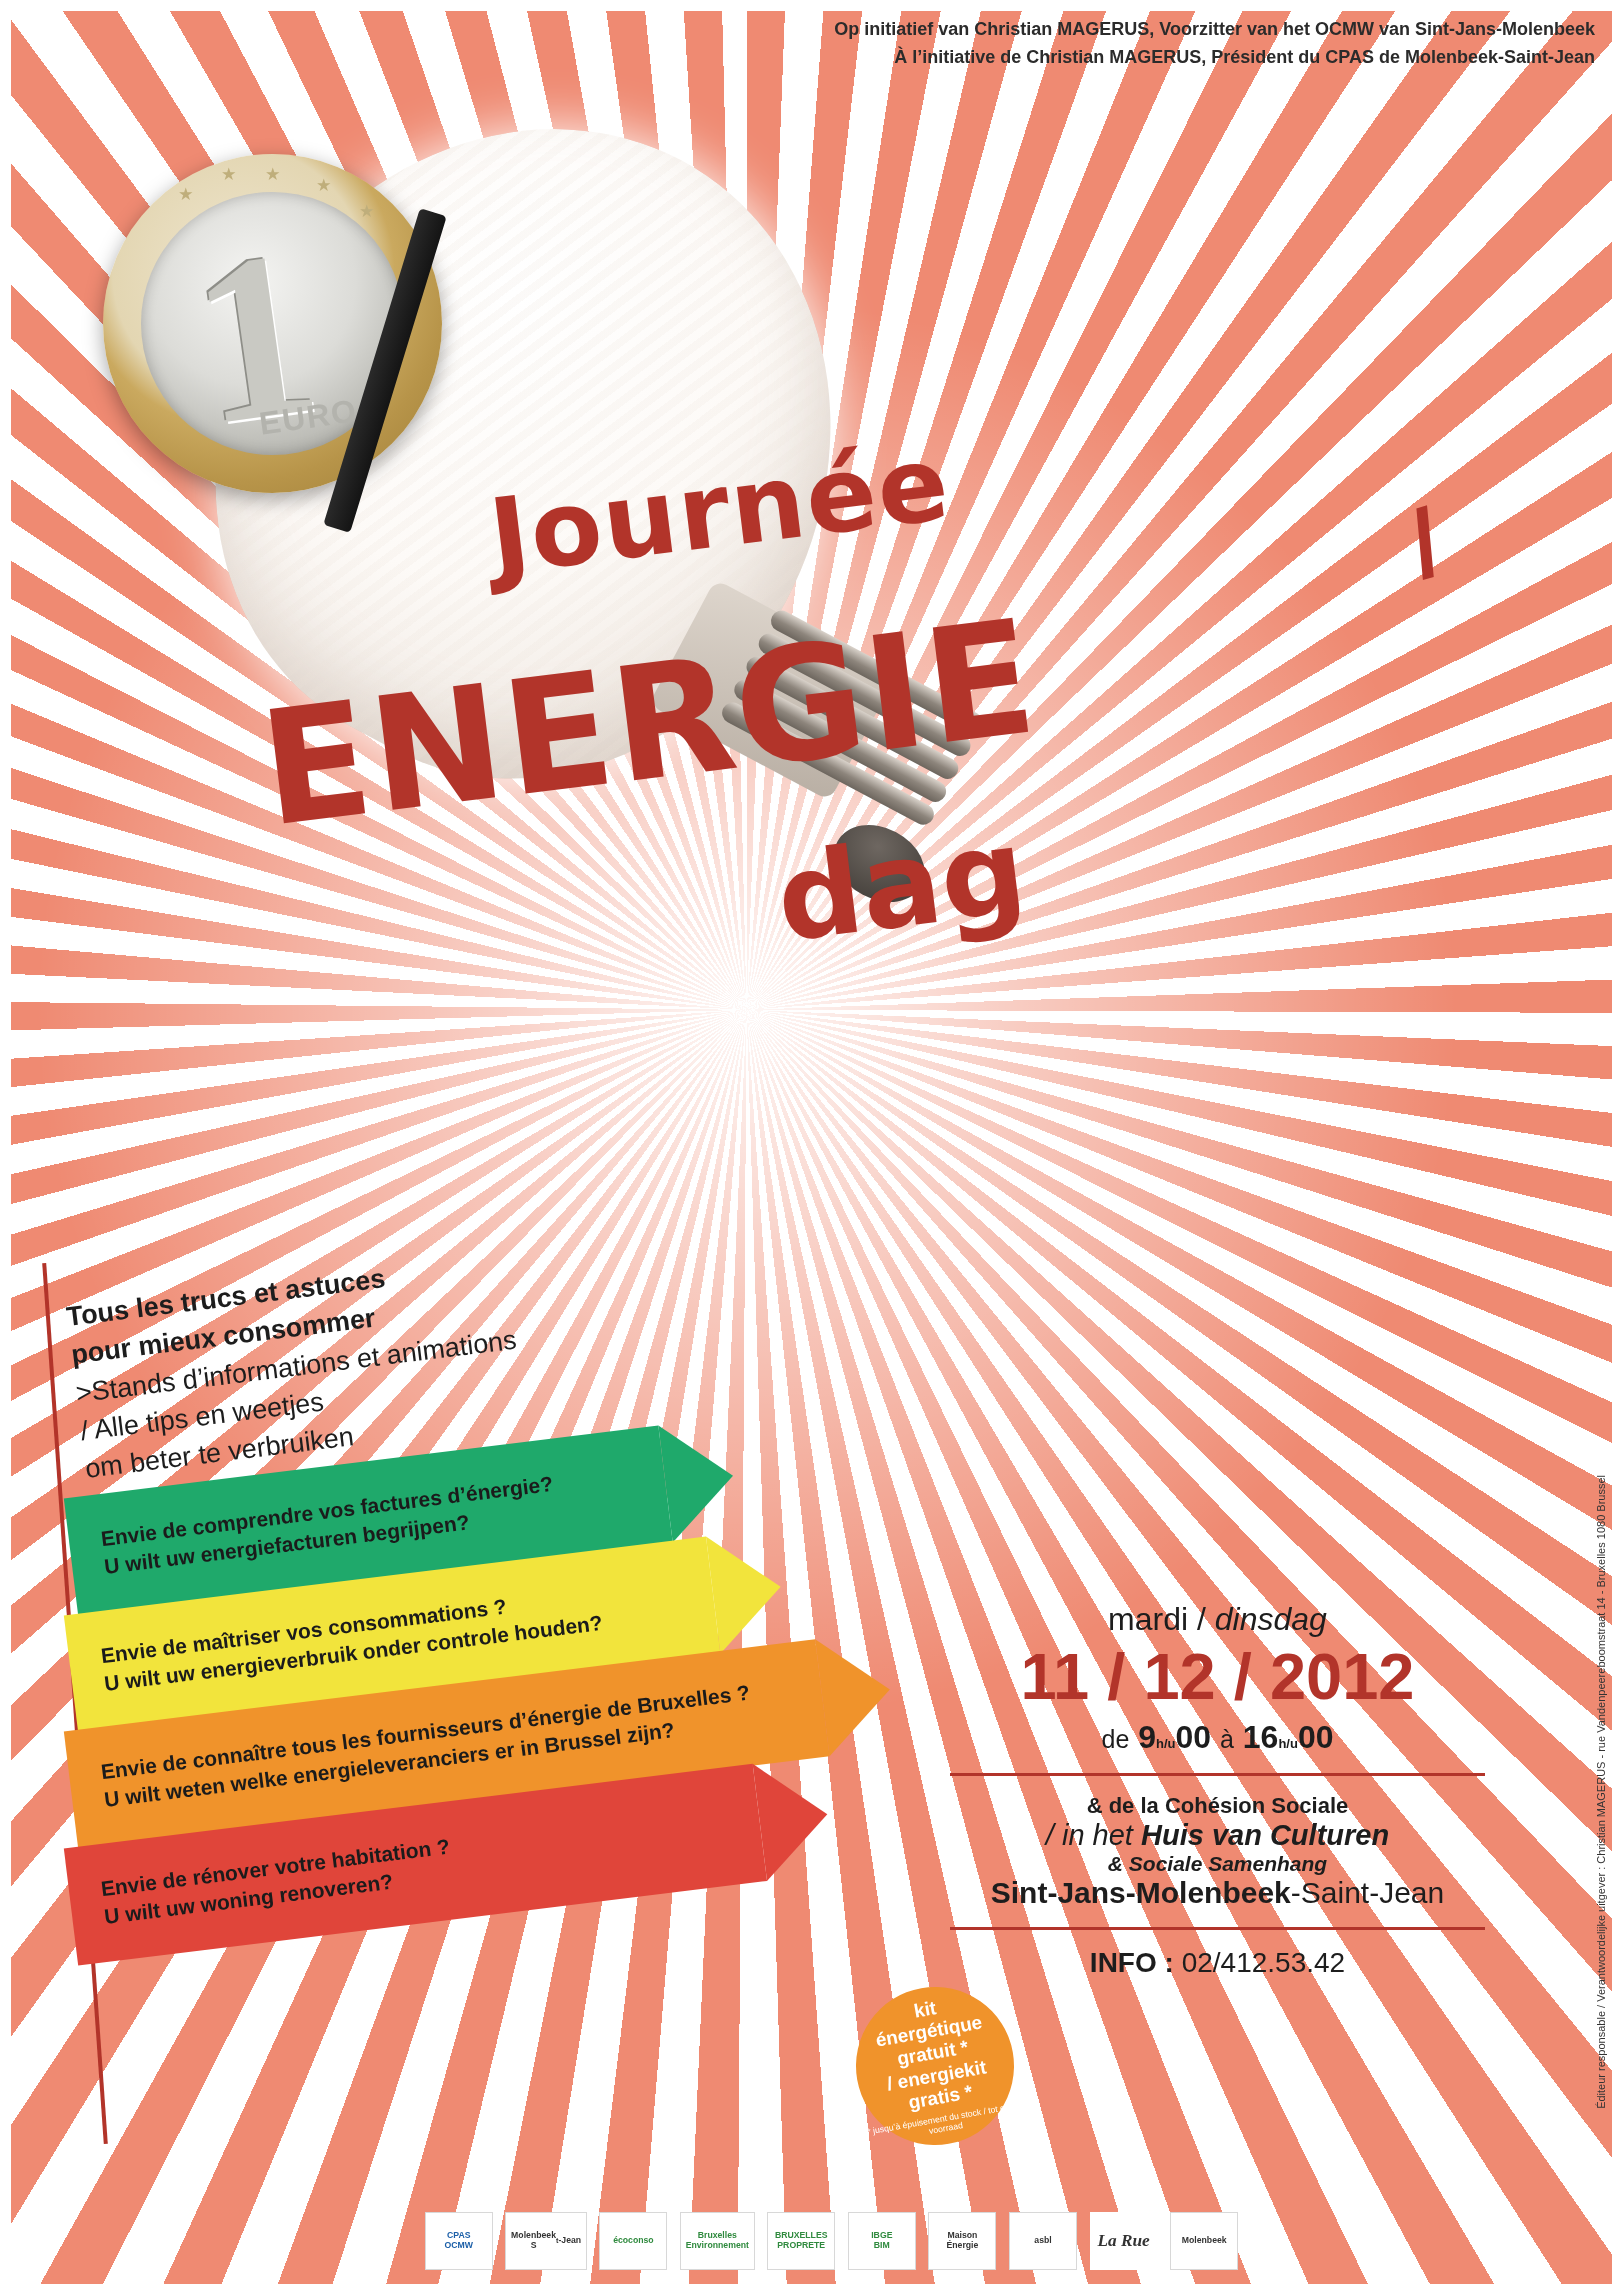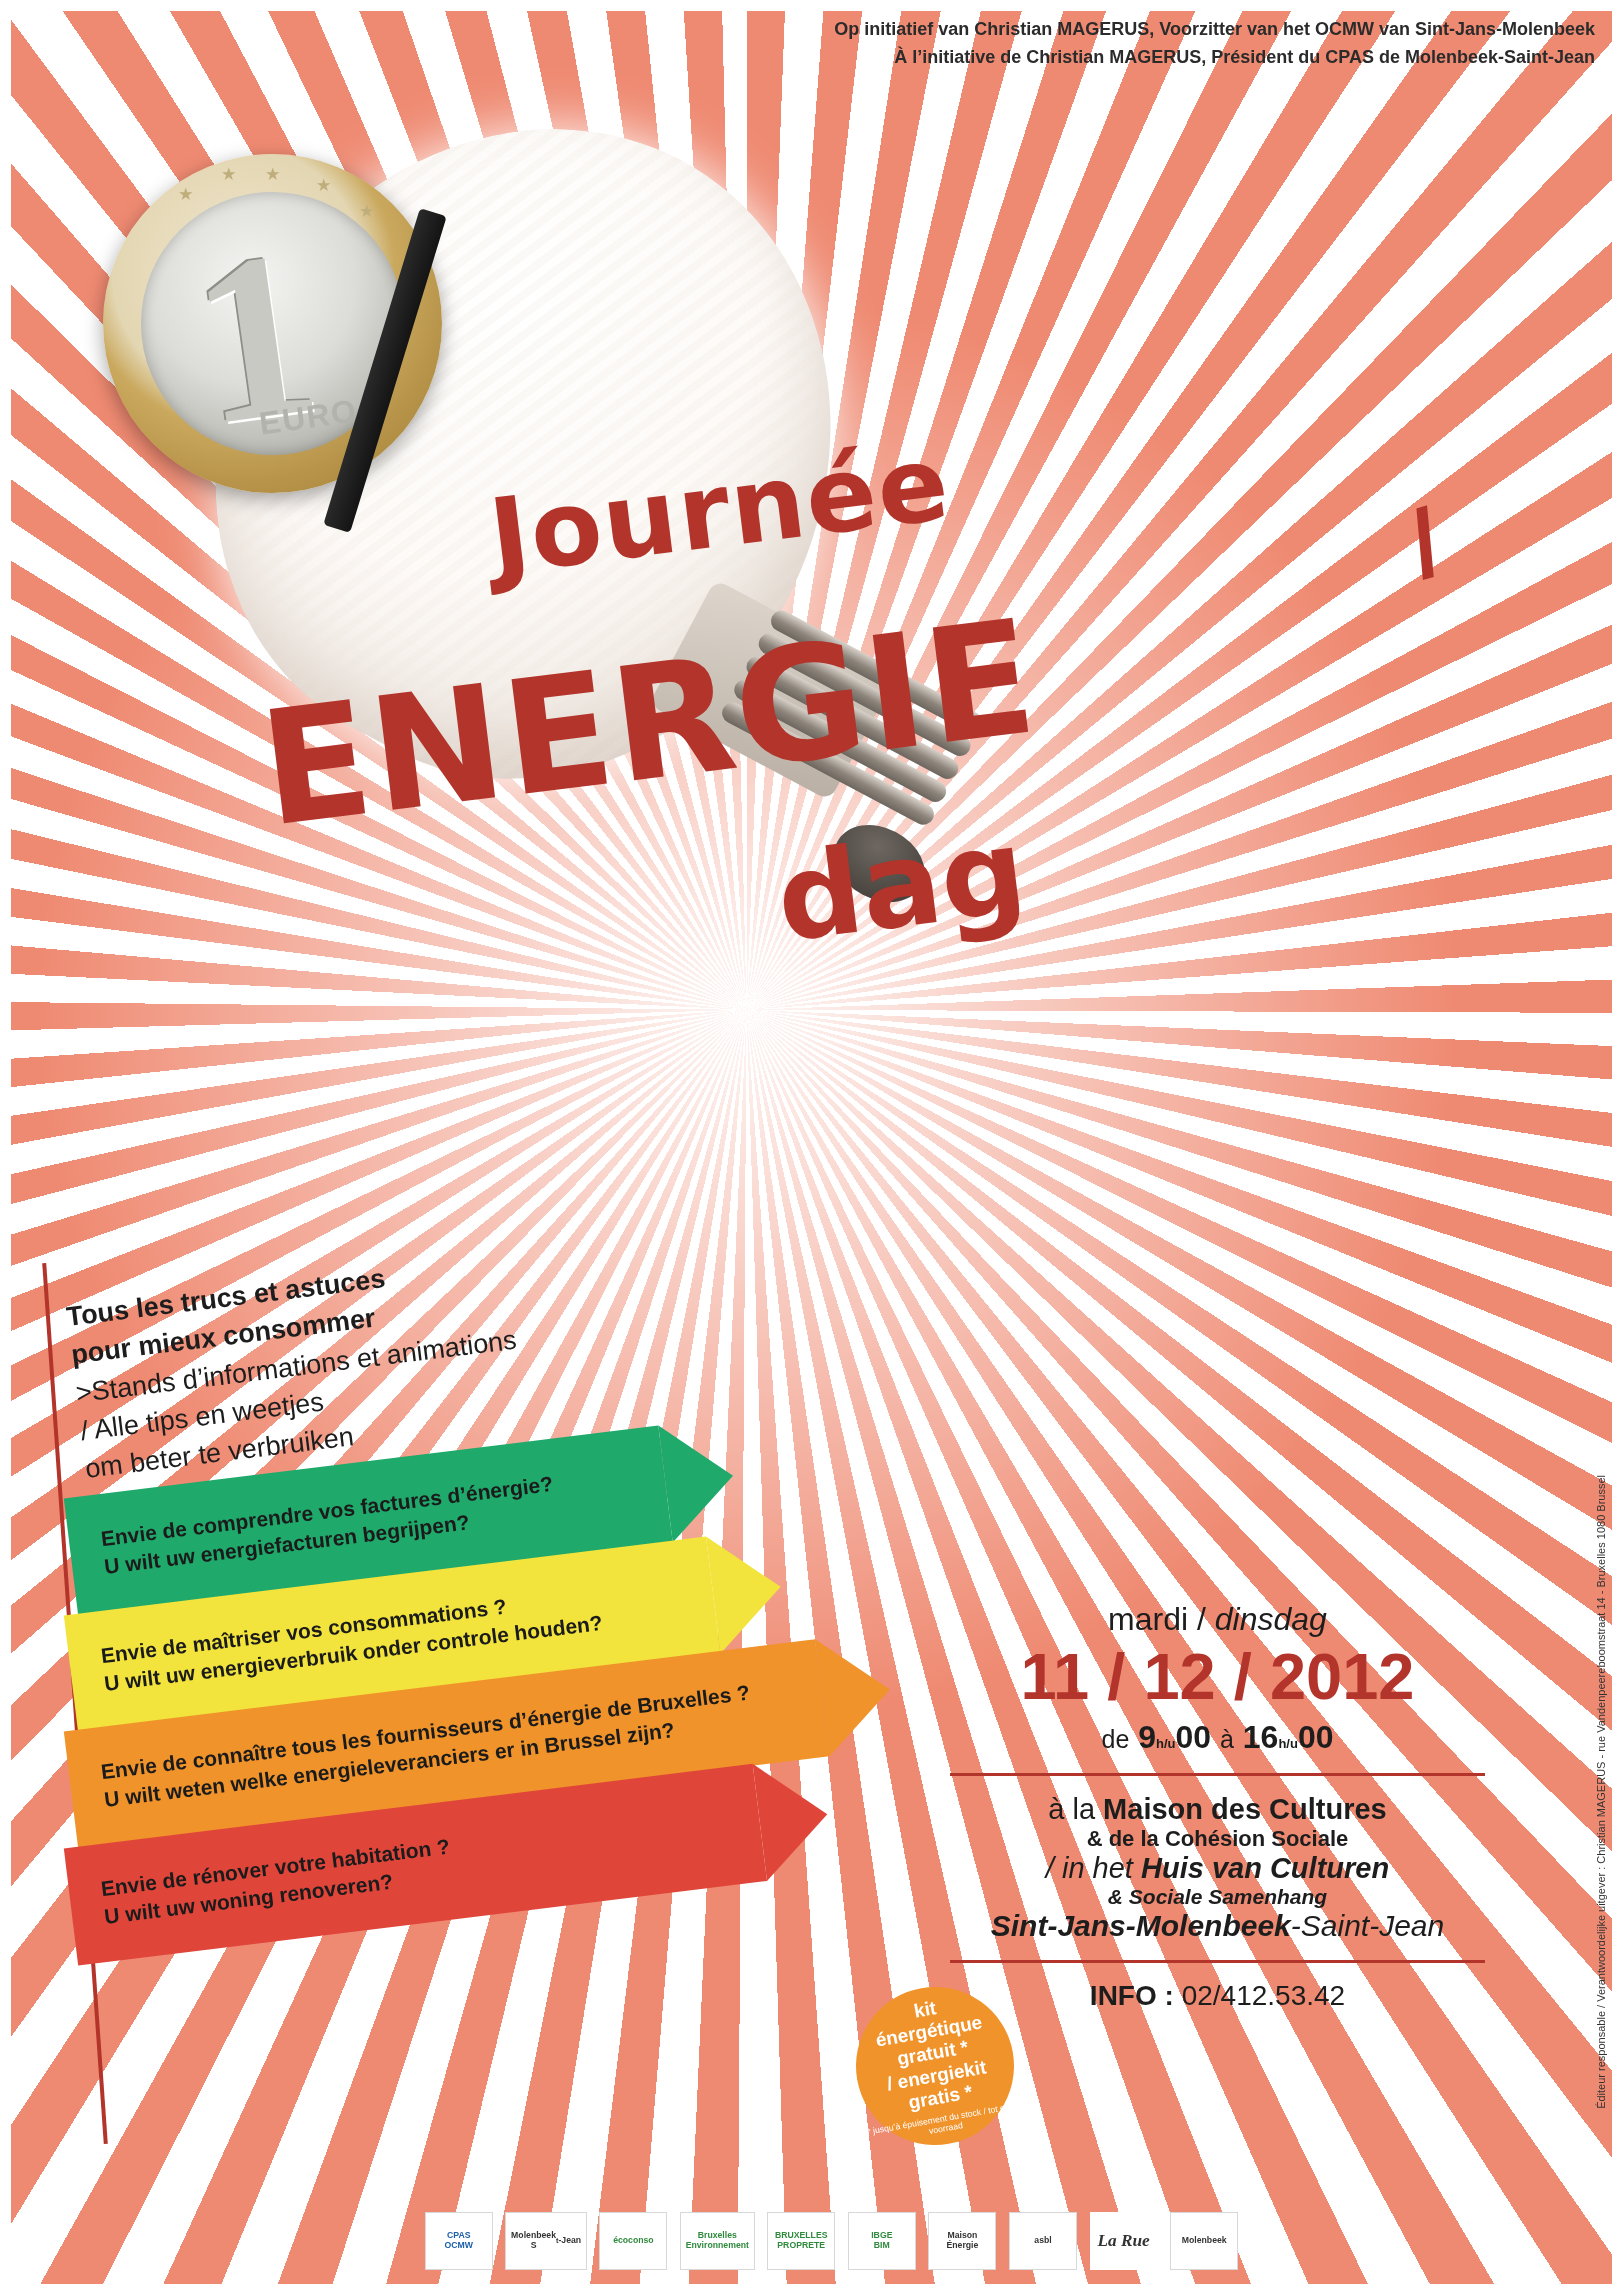--- a/index.html
+++ b/index.html
@@ -183,21 +183,21 @@
   .info .hours small{font-size:13px;font-weight:bold;}
   .info .hours .reg{font-weight:normal;font-size:25px;}
   .rule{height:2.4px;background:#b2342a;margin:17.3px 32px;}
   .info .venue1{font-size:29px;}
   .info .venue1 b{font-weight:bold;}
   .info .venue2{font-size:22px;font-weight:bold;}
   .info .venue3{font-size:29px;font-style:italic;}
   .info .venue4{font-size:21px;font-weight:bold;font-style:italic;}
   .info .addr1{font-size:32px;margin-top:14px;}
   .info .addr1 b{font-weight:bold;}
-  .info .addr2{font-size:30px;font-style:italic;}
+  .info .addr2{font-size:30px;}
   .info .addr2 b{font-weight:bold;}
   .info .phone{font-size:28px;font-weight:bold;margin-top:12.6px;}
   .info .phone span{font-weight:normal;}
   
   .kit{
     position:absolute;left:856px;top:1987px;width:158px;height:158px;
     border-radius:50%;background:#f0932b;color:#ffffff;z-index:37;
     display:flex;flex-direction:column;align-items:center;justify-content:center;
     text-align:center;transform:rotate(-10deg);
     font-weight:bold;
@@ -333,24 +333,20 @@
     <div class="date">11 / 12 / 2012</div>
     <div class="hours">
       <span class="reg">de</span>
       <span>9</span><small>h/u</small><span>00</span>
       <span class="reg">à</span>
       <span>16</span><small>h/u</small><span>00</span>
     </div>
 
     <div class="rule"></div>
 
-    <div class="venue1">
-      <span>à la</span>
-      <b>Maison des Cultures</b>
-    </div>
     <div class="venue2">&amp; de la Cohésion Sociale</div>
     <div class="venue3">
       <span>/ in het</span>
       <b>Huis van Culturen</b>
     </div>
     <div class="venue4">&amp; Sociale Samenhang</div>
 
     <div class="addr2">
       <b>Sint-Jans-Molenbeek</b><span>-Saint-Jean</span>
     </div>

